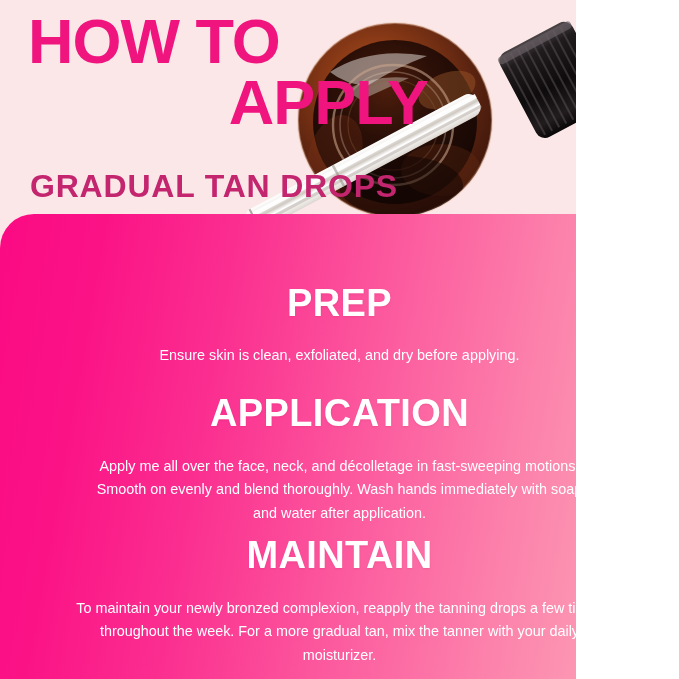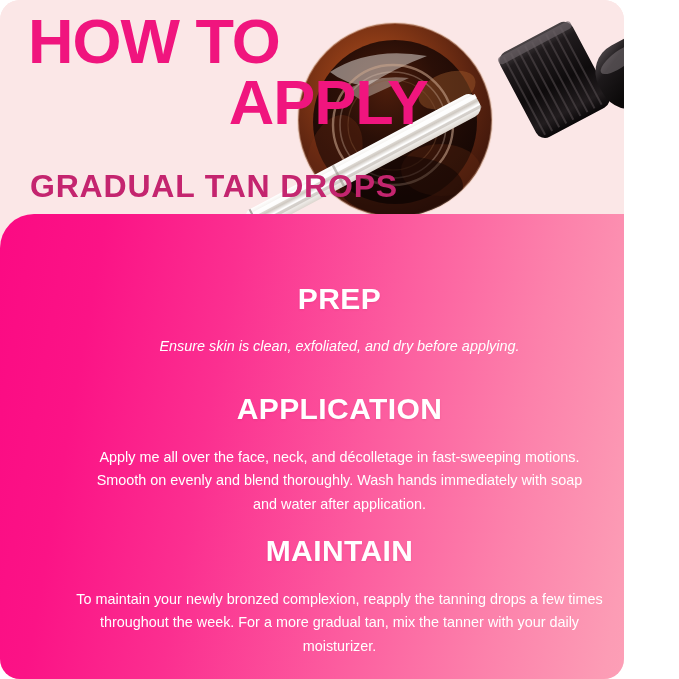--- a/index.html
+++ b/index.html
@@ -7,25 +7,24 @@
     margin: 0;
     padding: 0;
     background: #ffffff;
   }
   body {
     font-family: "Liberation Sans", sans-serif;
   }
 
   #poster {
     position: relative;
-    width: 624px;
+    width: 576px;
     height: 679px;
     overflow: hidden;
     background: #fbe7e7;
-    border-radius: 20px;
   }
 
   
   .header-bg {
     position: absolute;
     left: 0; top: 0;
     width: 679px;
     height: 220px;
     background: #fbe7e7;
   }
@@ -101,39 +100,39 @@
   .section {
     position: absolute;
     left: 0;
     width: 679px;
     text-align: center;
   }
 
   .section-title {
     font-family: "Liberation Sans", sans-serif;
     font-weight: bold;
-    font-size: 30px;
+    font-size: 38px;
     letter-spacing: 0.4px;
     color: #ffffff;
     margin: 0 0 0 0;
     text-transform: uppercase;
     text-shadow: 0 1px 2px rgba(190, 20, 95, 0.18);
   }
 
   .section-body {
     font-family: "Liberation Sans", sans-serif;
     font-size: 14.4px;
     line-height: 1.62;
     color: #ffffff;
     margin: 0 auto;
     font-weight: normal;
   }
 
   #sec-prep      { top: 68px; }
-  #sec-prep .section-body      { width: 520px; margin-top: 19px; font-style: italic; }
+  #sec-prep .section-body      { width: 520px; margin-top: 19px; }
 
   #sec-application { top: 178px; }
   #sec-application .section-body { width: 500px; margin-top: 20px; }
 
   #sec-maintain  { top: 320px; }
   #sec-maintain .section-body  { width: 542px; margin-top: 20px; }
 </style>
 </head>
 <body>
 

